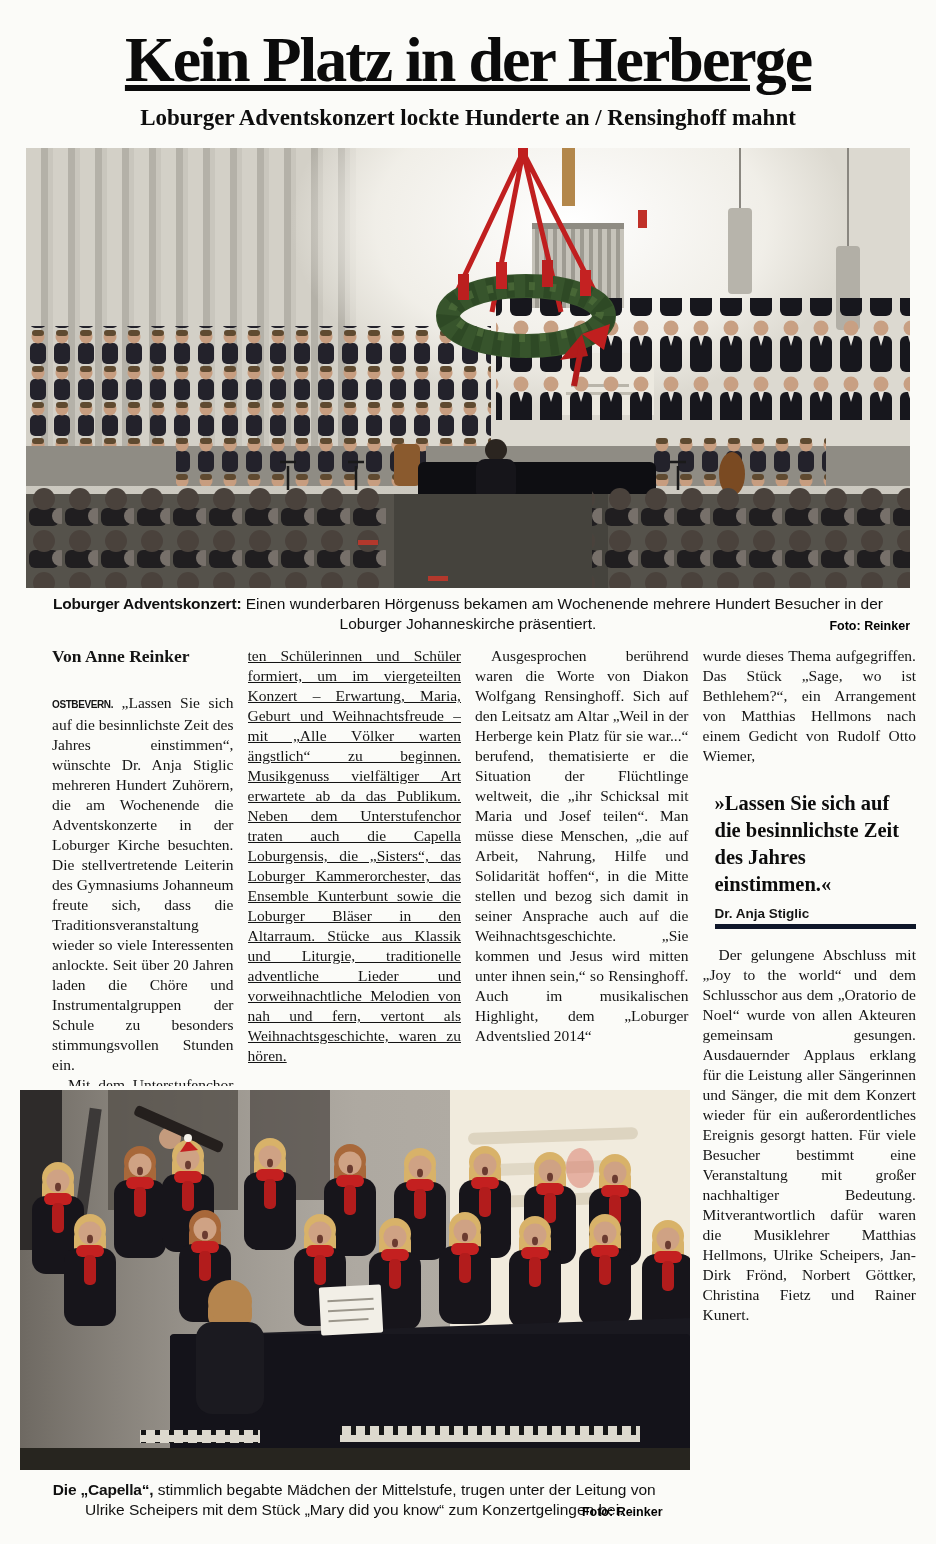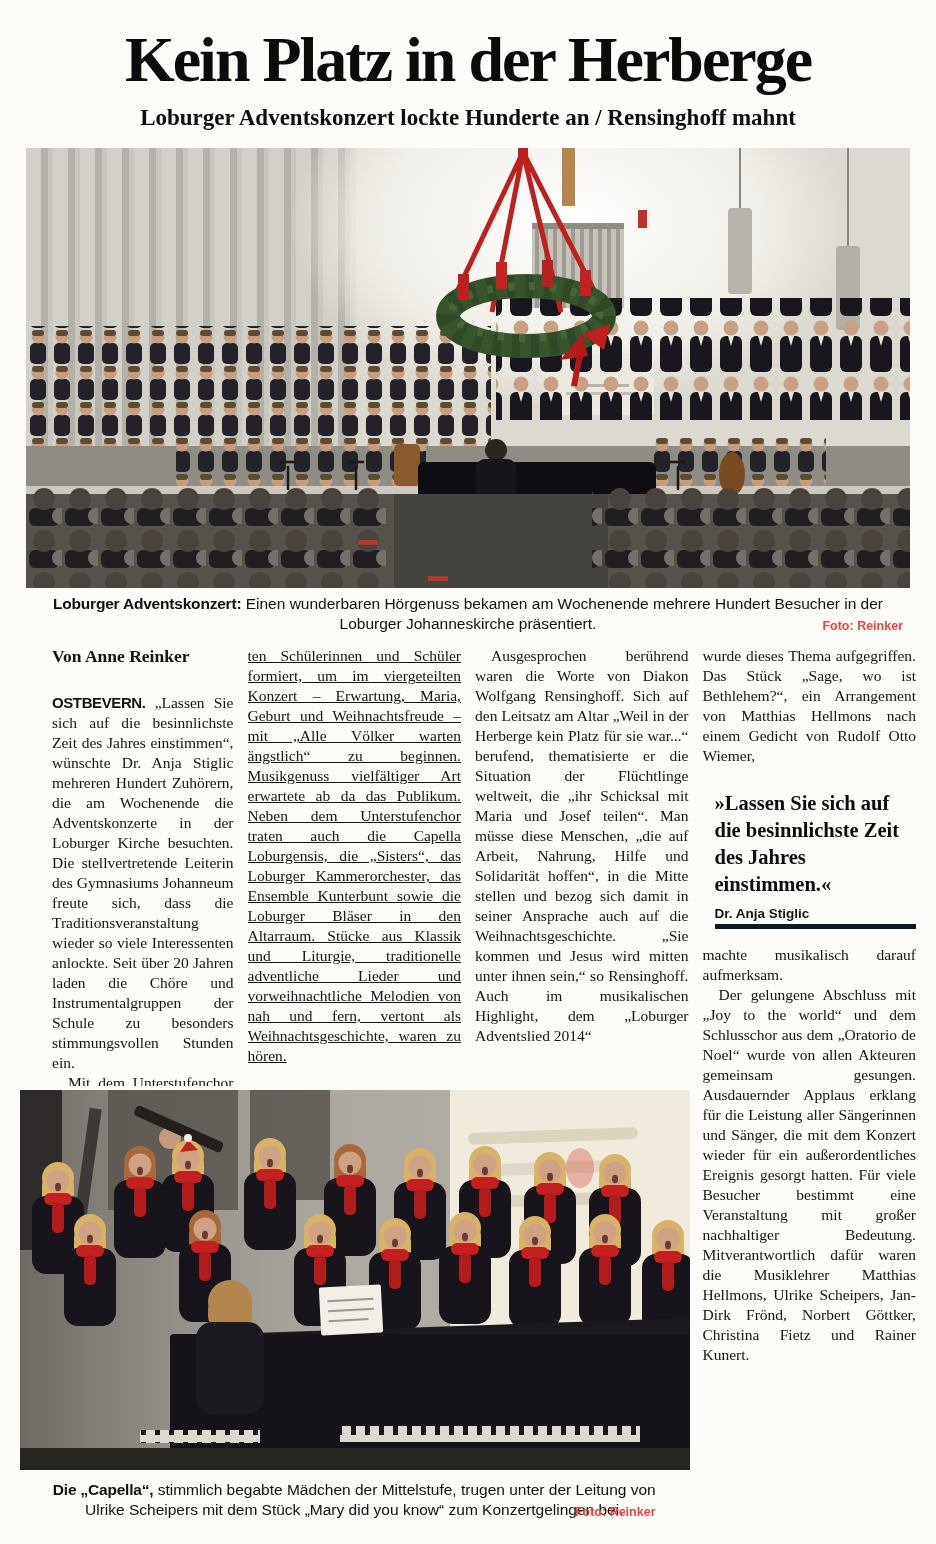--- a/index.html
+++ b/index.html
@@ -4,35 +4,35 @@
 <style>
   * { margin:0; padding:0; box-sizing:border-box; }
   html,body { width:936px; }
   body {
     width:936px; height:1544px; background:#fbfbf8; color:#131313;
     font-family:"Liberation Serif", serif; overflow:hidden; position:relative;
   }
   .headline {
     margin-top:26px; text-align:center;
     font:700 64px/1.05 "Liberation Serif", serif;
-    letter-spacing:-2px; color:#0b0b0b;
+    letter-spacing:-2px; color:#0b0b0b;text-decoration:underline;
   }
   .subheadline {
     margin-top:12px; text-align:center;
     font:700 23px/1.1 "Liberation Serif", serif; color:#0d0d0d;
   }
   .photo-wrap { margin:18px 26px 0; line-height:0; }
   .caption {
     margin:6px 26px 0; font-family:"Liberation Sans", sans-serif;
     font-size:15.5px; line-height:20px; color:#101010; position:relative;text-align:center;
   }
   .caption b { letter-spacing:-0.2px; }
   .caption .credit {
-    position:absolute; right:7px; bottom:1px;
-    font:700 12.5px "Liberation Sans", sans-serif; color:#ef4444;
+    position:absolute; right:0; bottom:1px;
+    font:700 12.5px "Liberation Sans", sans-serif; color:#000000;
   }
   .article {
     margin:12px 20px 0;
     display:grid; grid-template-columns:repeat(4, 1fr); column-gap:14px;
     grid-template-rows:440px 382px auto;
     grid-template-areas:
       "c1 c2 c3 c4"
       "ph ph ph c4"
       "cap cap cap c4";
   }
@@ -40,21 +40,21 @@
   .bphoto { grid-area:ph; line-height:0; padding-top:4px; }
   .bcaption { grid-area:cap; padding-top:6px; }
   .coltext {
     font-size:15.5px; line-height:20px; text-align:justify; color:#141414; overflow:hidden;
   }
   .coltext p { margin:0; }
   .coltext p.indent { text-indent:16px; }
   .byline { font:700 17.5px "Liberation Serif", serif; margin-bottom:26px; text-align:left; }
   .dateline {
     font-family:"Liberation Sans", sans-serif; font-weight:700;
-    font-size:15px; letter-spacing:-0.4px;
+    font-size:10px; letter-spacing:-0.4px;
   }
   .pullquote {
     font:700 20.5px/27px "Liberation Serif", serif; color:#0c0c0c;
     margin:24px 0 0 12px; text-align:left;
   }
   .pq-attr {
     margin:8px 0 16px 12px; padding-bottom:3px;
     font:700 13.5px "Liberation Sans", sans-serif;
     border-bottom:5px solid #0f172a;
   }
@@ -195,21 +195,20 @@
   </div>
 
   <div class="coltext c3">
     <p class="indent">Ausgesprochen berührend waren die Worte von Diakon Wolfgang Rensinghoff. Sich auf den Leitsatz am Altar „Weil in der Herberge kein Platz für sie war...“ berufend, thematisierte er die Situation der Flüchtlinge weltweit, die „ihr Schicksal mit Maria und Josef teilen“. Man müsse diese Menschen, „die auf Arbeit, Nahrung, Hilfe und Solidarität hoffen“, in die Mitte stellen und bezog sich damit in seiner Ansprache auch auf die Weihnachtsgeschichte. „Sie kommen und Jesus wird mitten unter ihnen sein,“ so Rensinghoff. Auch im musikalischen Highlight, dem „Loburger Adventslied 2014“</p>
   </div>
 
   <div class="coltext c4">
     <p>wurde dieses Thema aufgegriffen. Das Stück „Sage, wo ist Bethlehem?“, ein Arrangement von Matthias Hellmons nach einem Gedicht von Rudolf Otto Wiemer,</p>
     <div class="pullquote">»Lassen Sie sich auf die besinnlichste Zeit des Jahres einstimmen.«</div>
     <div class="pq-attr">Dr. Anja Stiglic</div>
-    <p>machte musikalisch darauf aufmerksam.</p>
     <p class="indent">Der gelungene Abschluss mit „Joy to the world“ und dem Schlusschor aus dem „Oratorio de Noel“ wurde von allen Akteuren gemeinsam gesungen. Ausdauernder Applaus erklang für die Leistung aller Sängerinnen und Sänger, die mit dem Konzert wieder für ein außerordentliches Ereignis gesorgt hatten. Für viele Besucher bestimmt eine Veranstaltung mit großer nachhaltiger Bedeutung. Mitverantwortlich dafür waren die Musiklehrer Matthias Hellmons, Ulrike Scheipers, Jan-Dirk Frönd, Norbert Göttker, Christina Fietz und Rainer Kunert.</p>
   </div>
 
   <div class="bphoto">
     <svg width="670" height="380" viewBox="0 0 670 380">
       <defs>
         <linearGradient id="bgd" x1="0" y1="0" x2="1" y2="0">
           <stop offset="0" stop-color="#6e6962"></stop>
             <stop offset="0.5" stop-color="#a39e96" stop-opacity="0.4"></stop>
           <stop offset="1" stop-color="#a39e96" stop-opacity="0"></stop>

